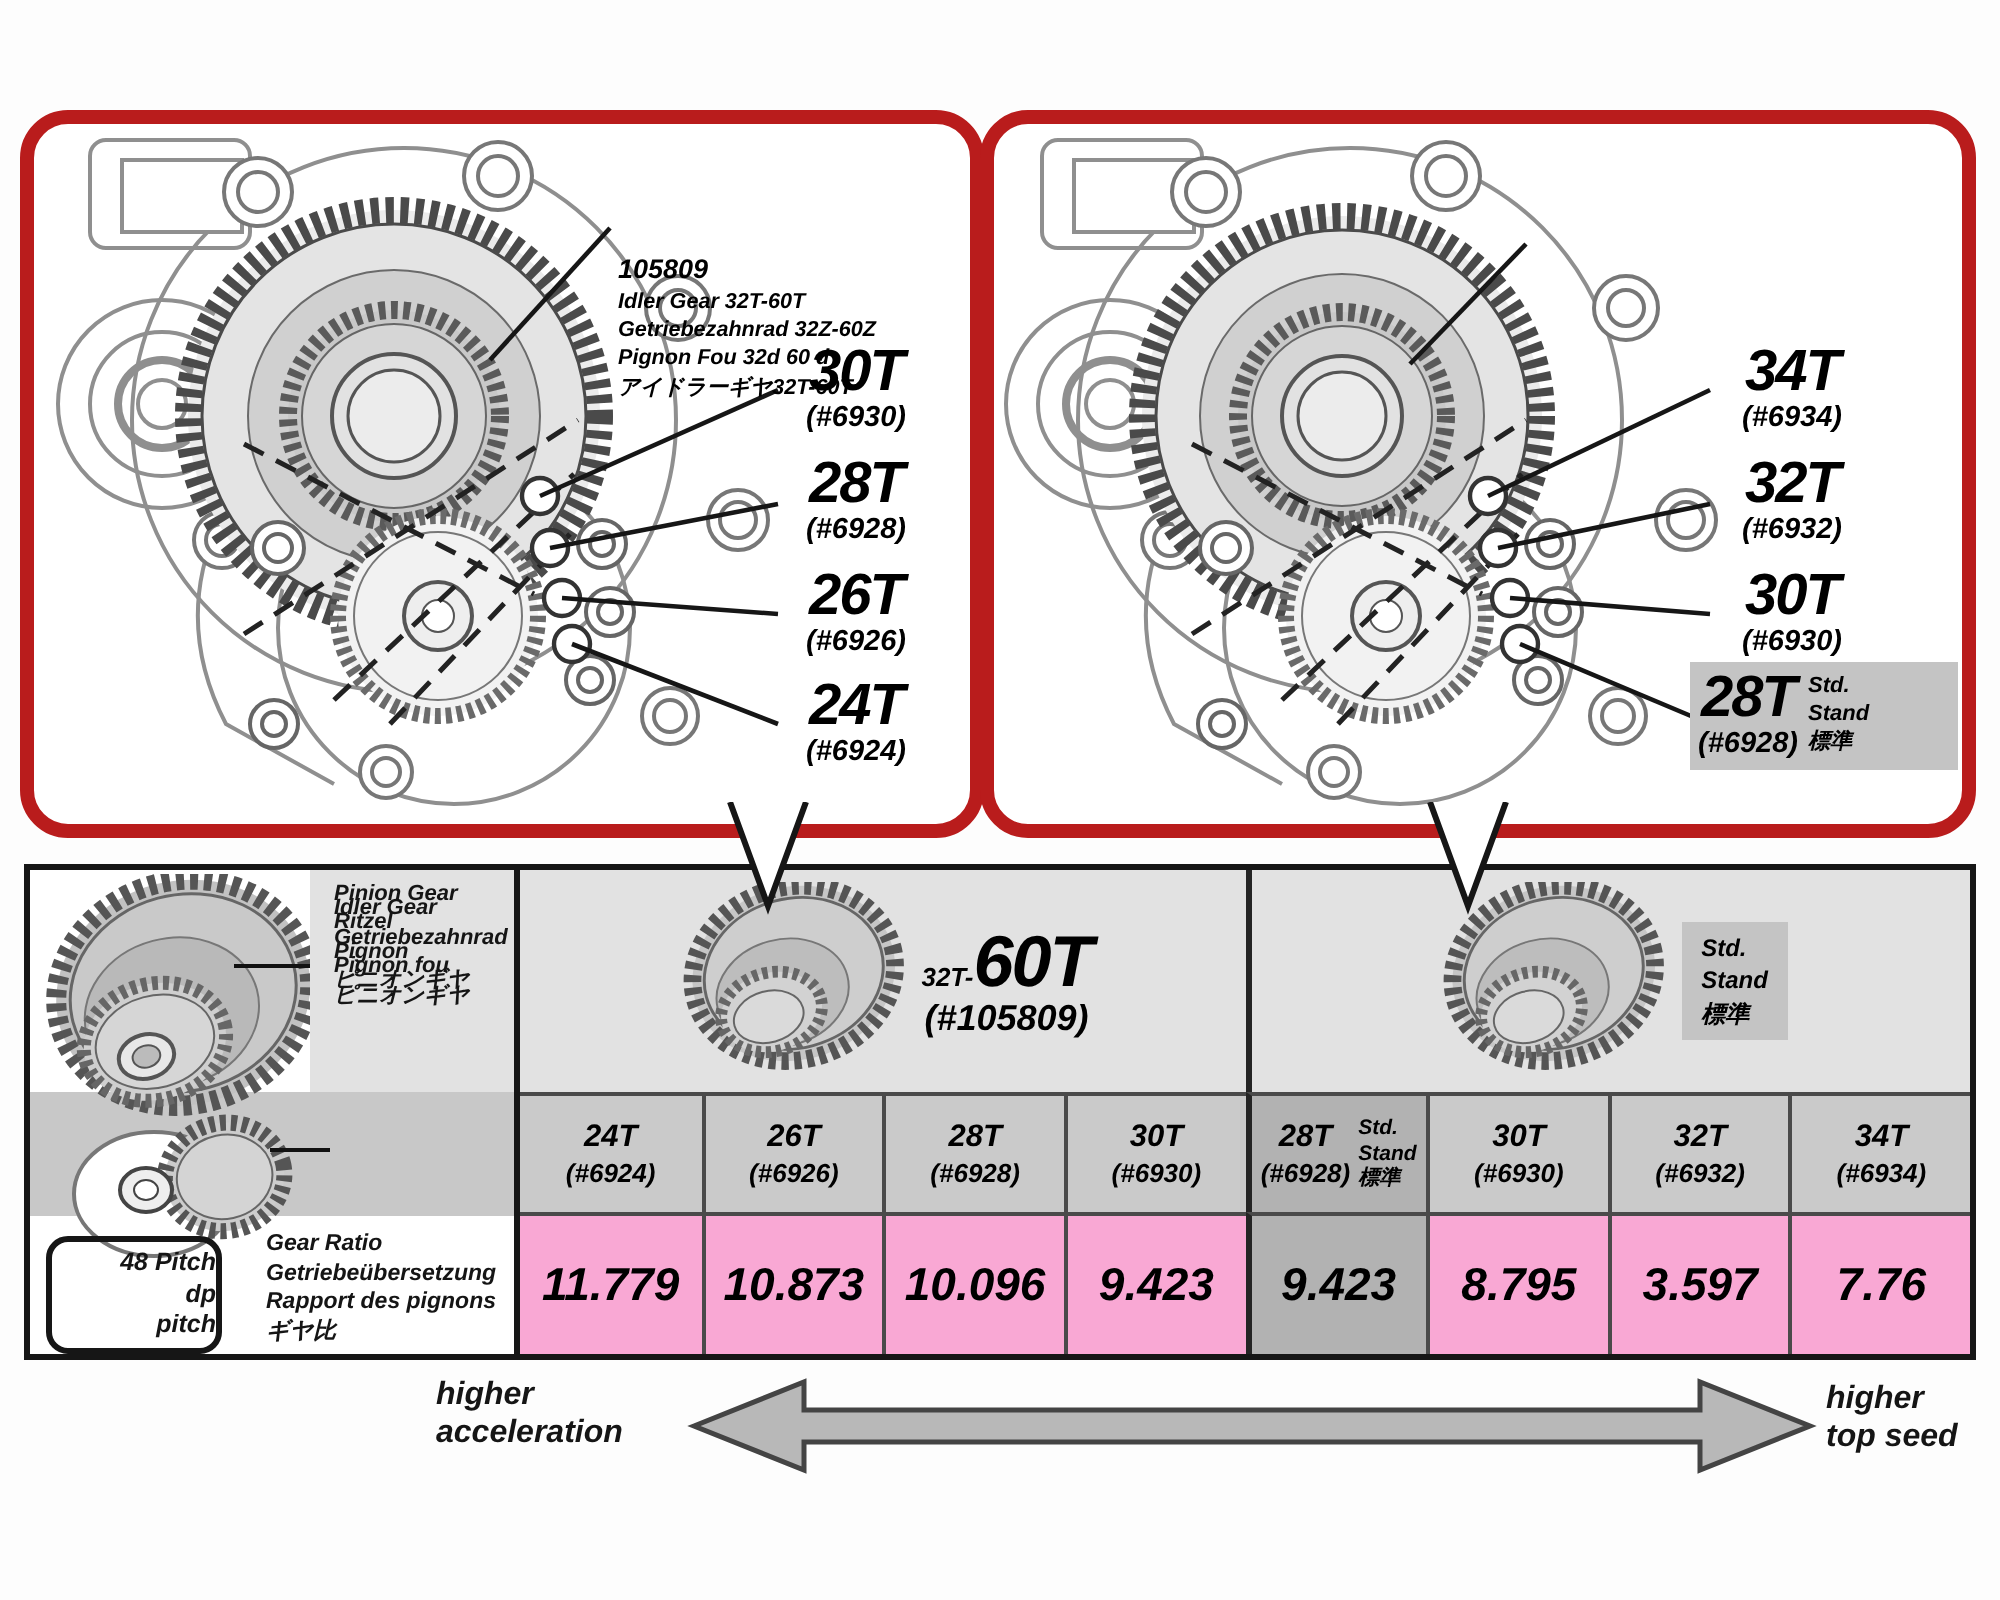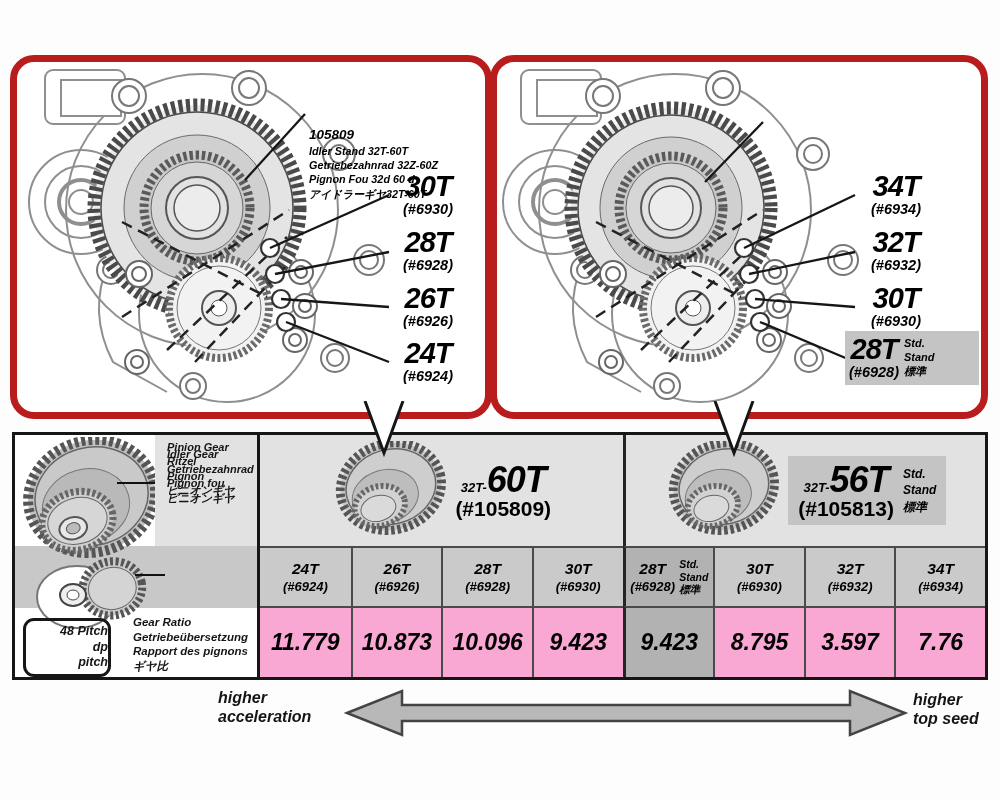--- a/index.html
+++ b/index.html
@@ -39,21 +39,21 @@
   .nl{border-left:none;}
   .thick{border-left:3px solid #242424;}
   .label-col{grid-column:1;grid-row:1/4;border-right:3px solid #161616;background:#fff;overflow:hidden;}
 
   .idler-cell{background:#e2e2e2;gap:6px;}
   .idg1{grid-column:2/6;}
   .idg2{grid-column:6/10;}
   .id-text{text-align:center;line-height:1.05;}
   .id-text .pre{font-size:13px;font-style:italic;font-weight:bold;}
   .id-text .big{font-size:36px;font-style:italic;font-weight:bold;letter-spacing:-1px;}
-  .id-text .prt{font-size:21px;font-weight:bold;}
+  .id-text .prt{font-size:18px;font-style:italic;font-weight:bold;}
   .std-box{background:#c4c4c4;padding:5px 10px;display:flex;gap:9px;align-items:center;}
   .std-box .std-col{font-size:12px;font-style:italic;font-weight:bold;text-align:left;line-height:1.35;}
 
   .pcell{background:#cacaca;flex-direction:column;line-height:1.2;}
   .pcell .pt{font-size:15.5px;font-style:italic;font-weight:bold;}
   .pcell .pp{font-size:13px;font-style:italic;font-weight:bold;}
   .pstd{background:#b2b2b2;flex-direction:row;gap:4px;}
   .pstd .std-col{font-size:10.5px;font-style:italic;font-weight:bold;text-align:left;line-height:1.2;}
   .rcell{background:#f9a8d4;font-size:23px;font-style:italic;font-weight:bold;}
   .rstd{background:#b2b2b2;}
@@ -169,21 +169,21 @@
       <g stroke="#161616" stroke-width="2.3">
         <line x1="253" y1="186" x2="372" y2="133"></line>
         <line x1="258" y1="212" x2="372" y2="190"></line>
         <line x1="264" y1="237" x2="372" y2="245"></line>
         <line x1="269" y1="260" x2="372" y2="300"></line>
         <line x1="288" y1="52" x2="228" y2="118"></line>
       </g>
     </svg>
     <div class="part-label" id="plabel-left">
       <div class="pn">105809</div>
-      <div class="pl">Idler Stand 32T-60T</div>
+      <div class="pl">Idler Gear 32T-60T</div>
       <div class="pl">Getriebezahnrad 32Z-60Z</div>
       <div class="pl">Pignon Fou 32d 60 d</div>
       <div class="pl">アイドラーギヤ32T-60T</div>
     </div>
   </section>
   <div class="tcall" id="lc0">
     <span class="tt">30T</span>
     <span class="tp">(#6930)</span>
   </div>
   <div class="tcall" id="lc1">
@@ -386,24 +386,20 @@
       <svg width="118" height="100" viewBox="0 0 120 100">
         <g transform="rotate(-15 60 50)">
           <ellipse cx="62" cy="46" rx="52" ry="44" fill="#c6c6c6" stroke="#555" stroke-width="9" stroke-dasharray="3.6 2.8"></ellipse>
           <ellipse cx="62" cy="46" rx="46" ry="38" fill="#cecece" stroke="#666" stroke-width="1.5"></ellipse>
           <ellipse cx="54" cy="54" rx="34" ry="27" fill="#bdbdbd" stroke="#777"></ellipse>
           <ellipse cx="46" cy="62" rx="26" ry="20" fill="#d2d2d2" stroke="#666" stroke-width="6" stroke-dasharray="2.8 2.4"></ellipse>
           <ellipse cx="44" cy="64" rx="18" ry="13" fill="#dadada" stroke="#666"></ellipse>
         </g>
       </svg>
       <div class="std-box">
-        <div class="id-text">
-          <span class="pre">32T-</span><span class="big">56T</span>
-          <div class="prt">(#105813)</div>
-        </div>
         <div class="std-col">
           <div>Std.</div>
           <div>Stand</div>
           <div>標準</div>
         </div>
       </div>
     </div>
 
     <div class="cell dcell pcell nl">
       <span class="pt">24T</span>

